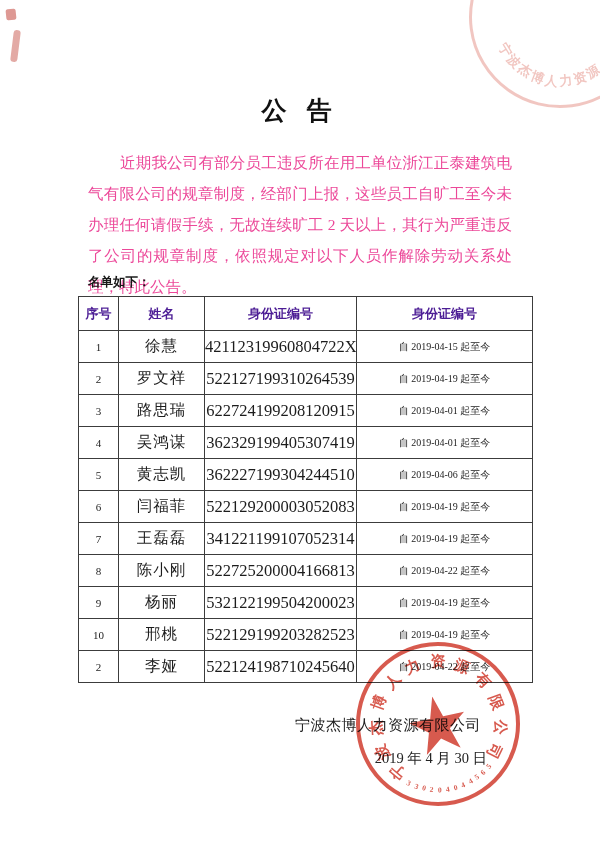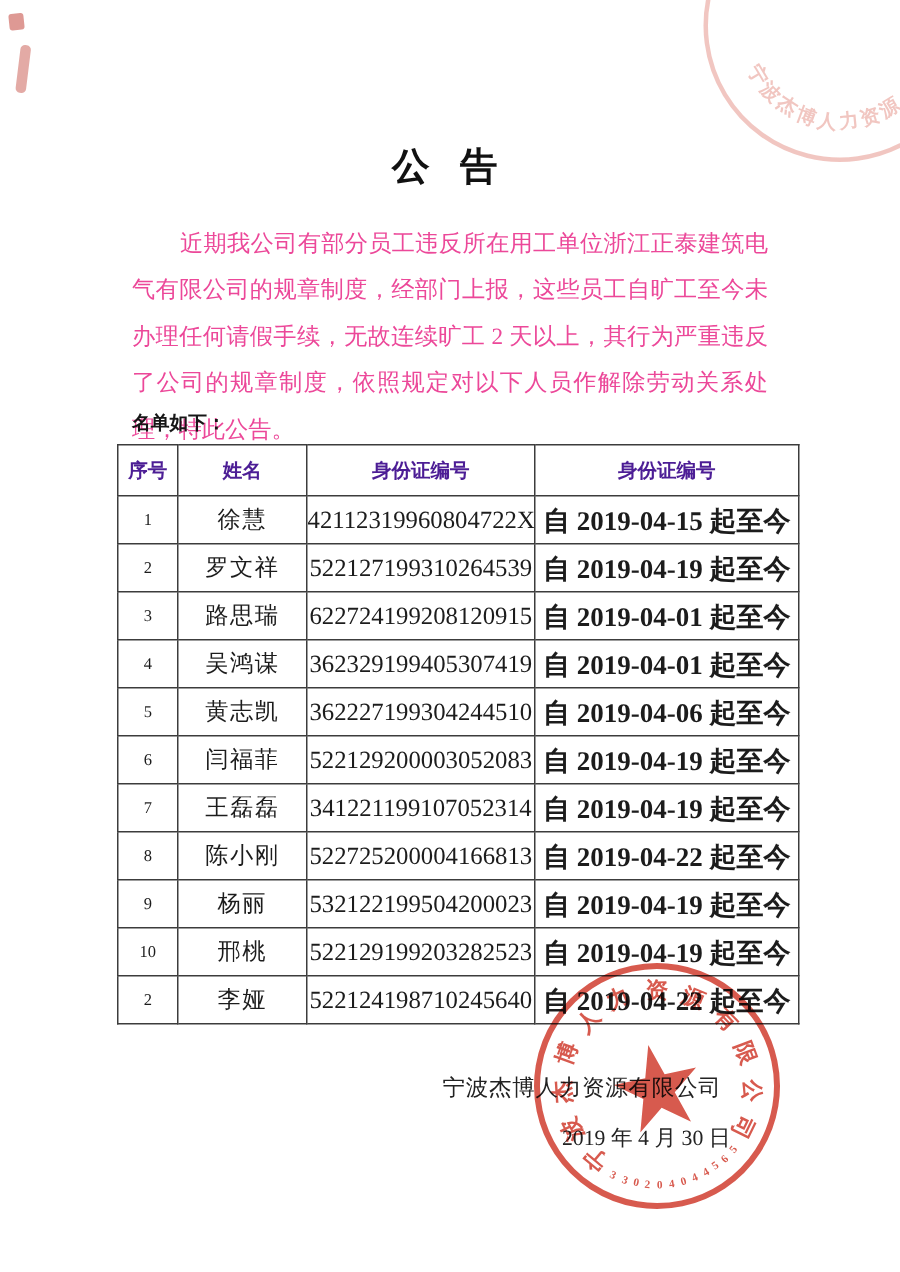--- a/index.html
+++ b/index.html
@@ -24,21 +24,21 @@
   }
   table.roster th,table.roster td{
     border:1px solid #3c3c3c;text-align:center;vertical-align:middle;padding:0;
     overflow:hidden;white-space:nowrap;
   }
   table.roster th{height:33px;font-size:13px;font-weight:700;color:#4c1d95;}
   table.roster td{height:31px;color:#1c1c1c;}
   td.cell-seq{font-size:11px;}
   td.cell-name{font-size:15.5px;letter-spacing:1px;margin-left:21px;}
   td.cell-id{font-size:16.5px;}
-  td.cell-date{font-size:18px;font-weight:bold;}
+  td.cell-date{font-size:10px;}
   .company{
     position:absolute;top:716px;left:0;width:481px;text-align:right;
     font-size:15px;letter-spacing:.5px;color:#222;
   }
   .sign-date{
     position:absolute;top:749px;left:0;width:459px;text-align:right;
     font-size:14.5px;color:#222;margin-left:28px;
   }
   
   .stamp{

